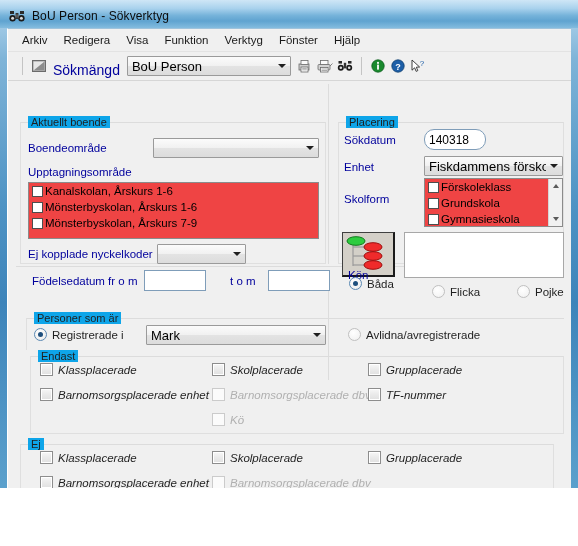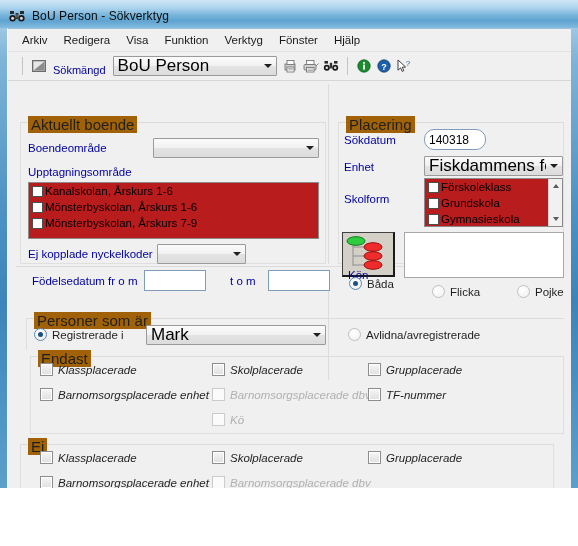--- a/index.html
+++ b/index.html
@@ -109,41 +109,41 @@
     background: #c4c4c4;
     margin: 0 6px;
   }
   .tb-btn {
     width: 20px; height: 20px;
     display: flex; align-items: center; justify-content: center;
     cursor: default;
   }
   .tb-label {
     color: #00009c;
-    font-size: 11px;
+    font-size: 14px;
     margin: 8px 7px 0 4px;
     white-space: nowrap;
   }
 
   
   .combo {
     position: absolute;
     box-sizing: border-box;
     background: linear-gradient(to bottom,#fbfbfb 0%,#f1f1f1 48%,#e3e3e3 52%,#dcdcdc 100%);
     border: 1px solid #9a9a9a;
     border-radius: 1px;
     height: 20px;
     display: flex;
     align-items: center;
     cursor: default;
   }
   .combo .cval {
     flex: 1 1 auto;
     padding-left: 4px;
-    font-size: 17px;
+    font-size: 13px;
     color: #000;
     white-space: nowrap;
     overflow: hidden;
   }
   .combo .carrow {
     width: 16px;
     flex: 0 0 auto;
     display: flex;
     align-items: center;
     justify-content: center;
@@ -164,21 +164,21 @@
     font-size: 12px;
     color: #000;
     padding: 2px 3px 0 4px;
     line-height: 17px;
     overflow: hidden;
   }
 
   .listbox {
     position: absolute;
     box-sizing: border-box;
-    background: #b91c1c;
+    background: #ef4444;
     border: 1px solid #8b8b8b;
     overflow: hidden;
   }
   .lb-row {
     display: flex;
     align-items: center;
     height: 16px;
     padding-left: 3px;
     font-size: 11.5px;
     color: #000;
@@ -228,23 +228,23 @@
   .group {
     position: absolute;
     box-sizing: border-box;
     border: 1px solid #dfdfdf;
     border-top: 1px solid #dcdcdc;
   }
   .group-title {
     position: absolute;
     top: -7px;
     left: 7px;
-    background: #a16207;
+    background: #0ea5e9;
     padding: 0 3px;
-    font-size: 15px;
+    font-size: 11px;
     color: #1f1f1f;
     white-space: nowrap;
   }
 
   .lbl {
     position: absolute;
     font-size: 11.5px;
     color: #00009c;
     white-space: nowrap;
     cursor: default;

